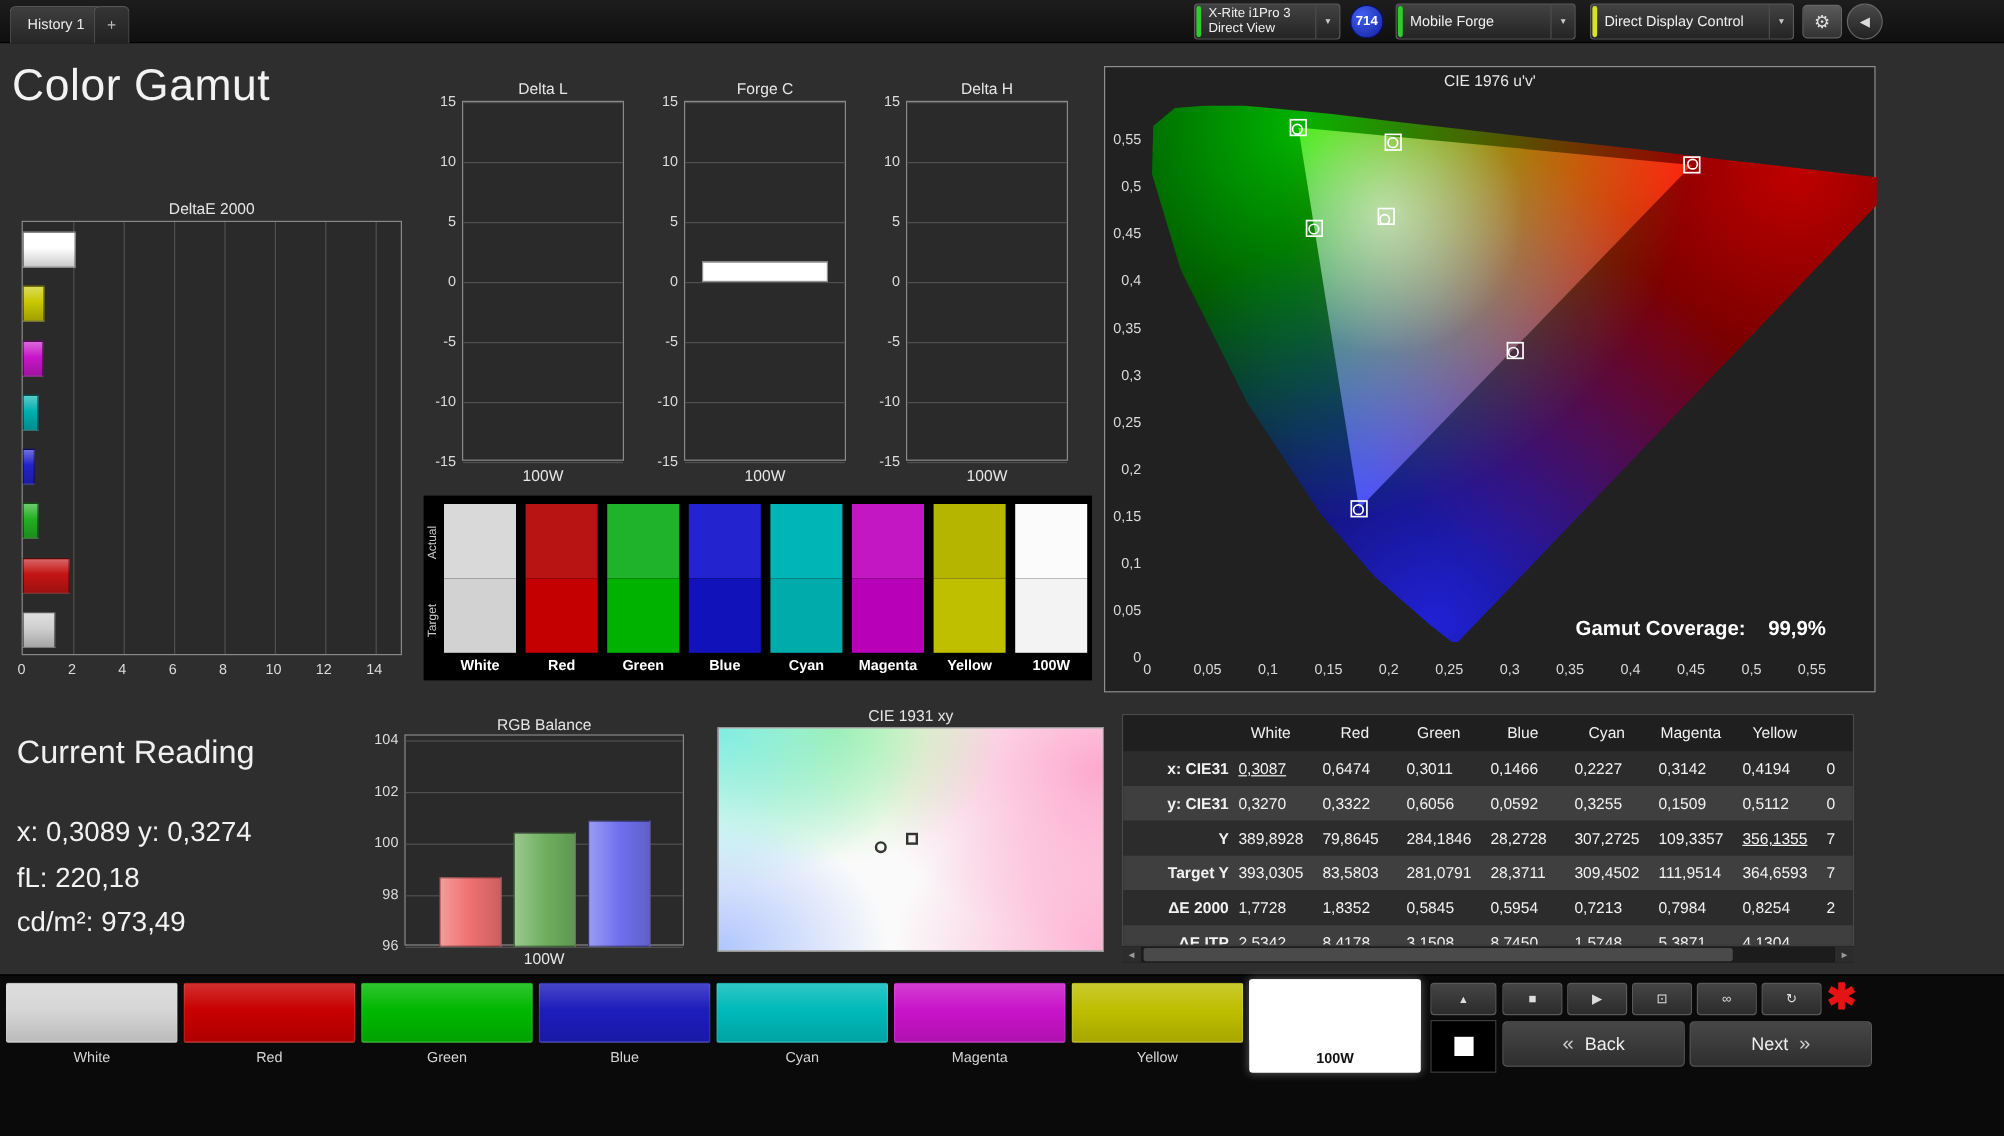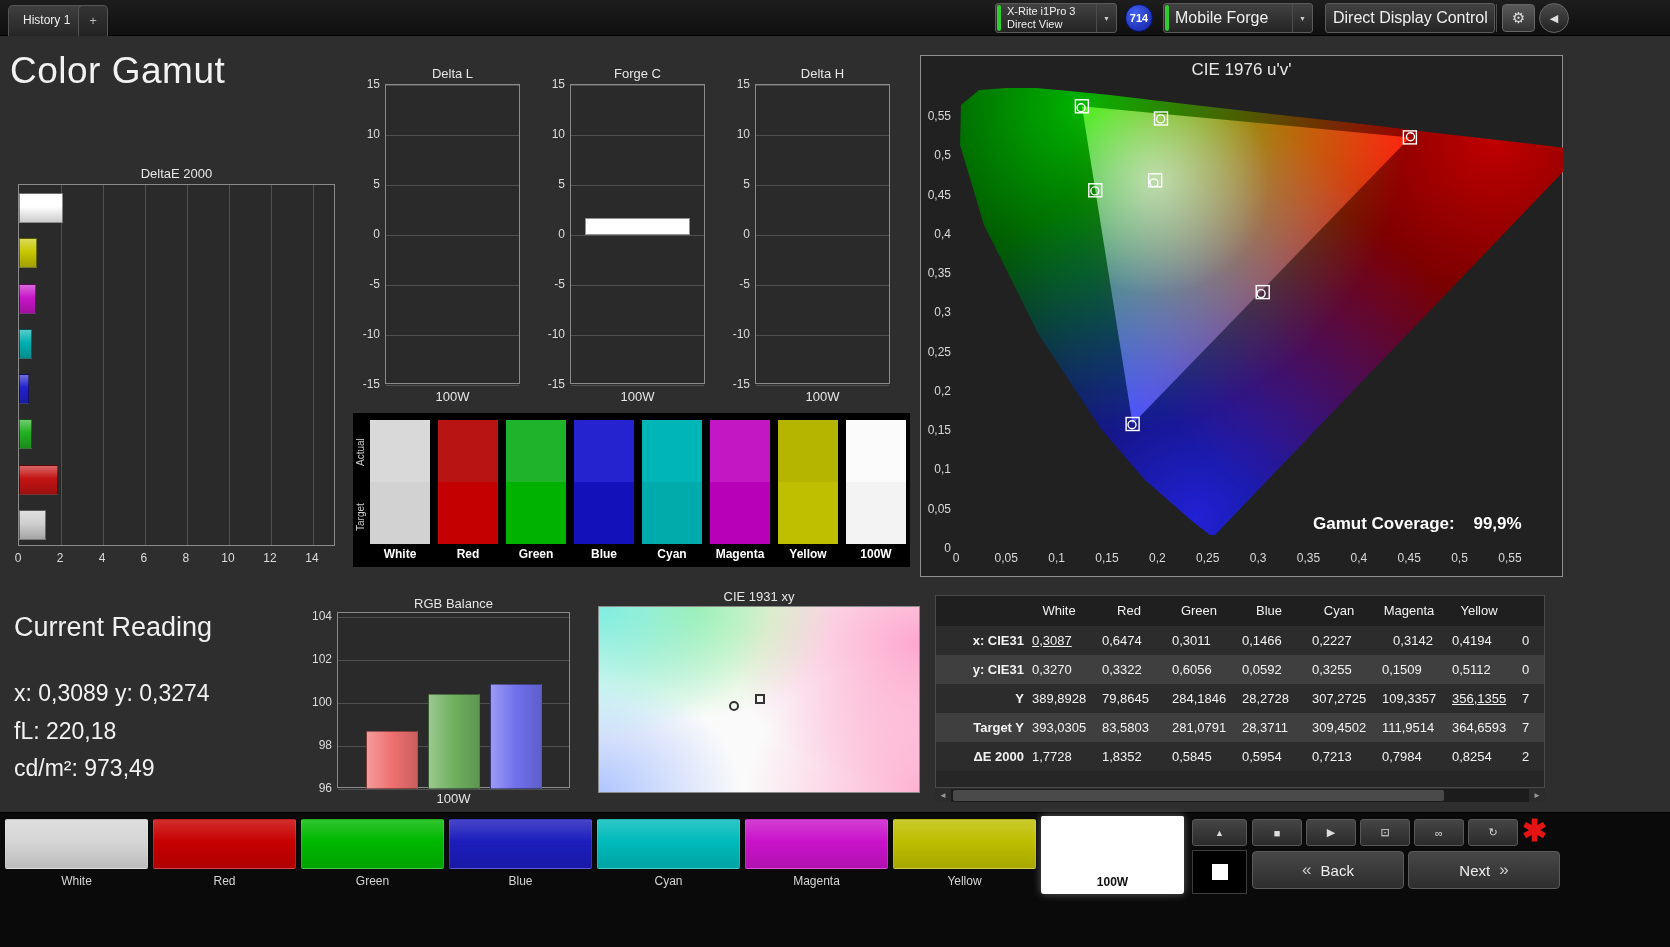--- a/index.html
+++ b/index.html
@@ -11,21 +11,21 @@
   
   .topbar{position:absolute;left:0;top:0;width:1670px;height:36px;
     background:linear-gradient(#1d1d1d,#0f0f0f);border-bottom:1px solid #000;z-index:5}
   .tab{position:absolute;left:8px;top:5px;height:31px;padding:0 14px;
     background:linear-gradient(#3f3f3f,#262626);border:1px solid #555;border-bottom:none;
     border-radius:5px 5px 0 0;font-size:12px;line-height:29px;color:#eee;text-align:center}
   .tab.add{left:78px;width:30px;padding:0;color:#bbb;font-size:13px;background:linear-gradient(#343434,#222)}
   .dd{position:absolute;top:3px;height:30px;background:linear-gradient(#424242,#242424);
     border:1px solid #5a5a5a;border-radius:3px;display:flex;align-items:center;color:#f0f0f0;cursor:pointer}
   .dd .ind{width:4px;align-self:stretch;margin:1px 0 1px 1px;border-radius:2px}
-  .ddtext{padding:0 8px 0 6px;font-size:16px;white-space:nowrap}
+  .ddtext{padding:0 8px 0 6px;font-size:12px;white-space:nowrap}
   .ddtext2{display:flex;flex-direction:column;padding:0 6px;font-size:11px;line-height:13px;white-space:nowrap}
   .ddarrow{margin-left:auto;font-size:7px;color:#ccc;padding:0 6px;border-left:1px solid #4c4c4c;
     align-self:stretch;display:flex;align-items:center}
   .dd-meter{left:995px;width:122px}
   .badge{position:absolute;left:1125px;top:4px;width:28px;height:28px;border-radius:50%;
     background:radial-gradient(circle at 35% 30%,#4060f0,#1420a0);border:1px solid #0a1268;
     color:#fff;font-size:11px;font-weight:bold;display:flex;align-items:center;justify-content:center;cursor:pointer}
   .dd-source{left:1163px;width:150px}
   .dd-display{left:1325px;width:170px}
   .gearbtn{position:absolute;left:1502px;top:4px;width:33px;height:28px;
@@ -67,21 +67,21 @@
     font-size:10px;color:#ccc;text-align:center}
   #lab-actual{left:2px;top:8px;height:62px}
   #lab-target{left:2px;top:72px;height:64px}
   .swcol{position:absolute;top:7px;width:60px}
   .swa,.swt{height:62px}
   .swlbl{margin-top:3px;text-align:center;font-size:12px;font-weight:bold;color:#fff}
 
   
   #cie76{position:absolute;left:920px;top:55px;width:643px;height:522px;
     border:1px solid #8f8f8f;background:#212121}
-  .ctitle76{position:absolute;top:4px;left:0;width:100%;text-align:center;font-size:17px;color:#e8e8e8}
+  .ctitle76{position:absolute;top:4px;left:0;width:100%;text-align:center;font-size:13px;color:#e8e8e8}
   #cie-svg{position:absolute;left:0;top:0}
   .coverage{position:absolute;left:392px;top:458px;font-size:17px;font-weight:bold;color:#fff}
   .coverage span + span{margin-left:14px}
 
   
   #cr-title{position:absolute;left:14px;top:612px;font-size:27px;color:#f0f0f0}
   .crline{position:absolute;font-size:23px;color:#f2f2f2}
   #cr-xy{left:14px;top:680px}
   #cr-xy .cr-y{}
   #cr-fl{left:14px;top:718px}
@@ -469,21 +469,21 @@
         <div class="tcell thc" style="width: 70px;">Yellow</div>
         <div class="tcell thc" style="width: 70px;"></div>
       </div>
       <div class="trow even">
         <div class="tcell tlabel" style="width: 88px;">x: CIE31</div>
         <div class="tcell tval" style="width: 70px; text-decoration: underline;">0,3087</div>
         <div class="tcell tval" style="width: 70px;">0,6474</div>
         <div class="tcell tval" style="width: 70px;">0,3011</div>
         <div class="tcell tval" style="width: 70px;">0,1466</div>
         <div class="tcell tval" style="width: 70px;">0,2227</div>
-        <div class="tcell tval" style="width: 70px; text-align: center;">0,3142</div>
+        <div class="tcell tval" style="width: 70px;">0,3142</div>
         <div class="tcell tval" style="width: 70px;">0,4194</div>
         <div class="tcell tval" style="width: 70px;">0</div>
       </div>
       <div class="trow odd">
         <div class="tcell tlabel" style="width: 88px;">y: CIE31</div>
         <div class="tcell tval" style="width: 70px;">0,3270</div>
         <div class="tcell tval" style="width: 70px;">0,3322</div>
         <div class="tcell tval" style="width: 70px;">0,6056</div>
         <div class="tcell tval" style="width: 70px;">0,0592</div>
         <div class="tcell tval" style="width: 70px;">0,3255</div>
@@ -516,20 +516,31 @@
       <div class="trow even">
         <div class="tcell tlabel" style="width: 88px;">ΔE 2000</div>
         <div class="tcell tval" style="width: 70px;">1,7728</div>
         <div class="tcell tval" style="width: 70px;">1,8352</div>
         <div class="tcell tval" style="width: 70px;">0,5845</div>
         <div class="tcell tval" style="width: 70px;">0,5954</div>
         <div class="tcell tval" style="width: 70px;">0,7213</div>
         <div class="tcell tval" style="width: 70px;">0,7984</div>
         <div class="tcell tval" style="width: 70px;">0,8254</div>
         <div class="tcell tval" style="width: 70px;">2</div>
+      </div>
+      <div class="trow odd">
+        <div class="tcell tlabel" style="width: 88px;">ΔE ITP</div>
+        <div class="tcell tval" style="width: 70px;">2,5342</div>
+        <div class="tcell tval" style="width: 70px;">8,4178</div>
+        <div class="tcell tval" style="width: 70px;">3,1508</div>
+        <div class="tcell tval" style="width: 70px;">8,7450</div>
+        <div class="tcell tval" style="width: 70px;">1,5748</div>
+        <div class="tcell tval" style="width: 70px;">5,3871</div>
+        <div class="tcell tval" style="width: 70px;">4,1304</div>
+        <div class="tcell tval" style="width: 70px;"></div>
       </div>
     </div>
   <div id="table-hscroll">
     <div class="sarrow">◄</div>
     <div class="strack">
       <div class="sthumb"></div>
     </div>
     <div class="sarrow">►</div>
   </div>
 

